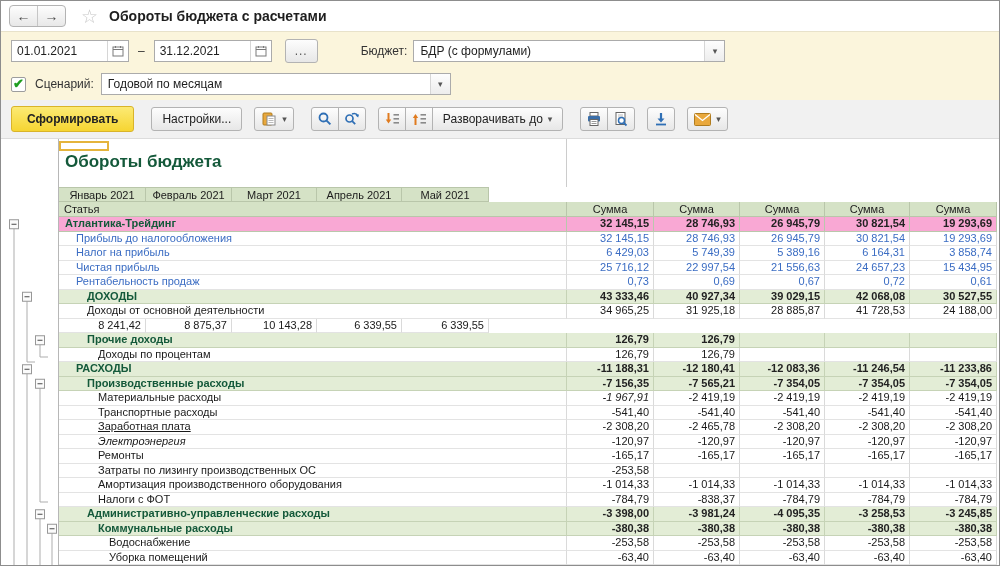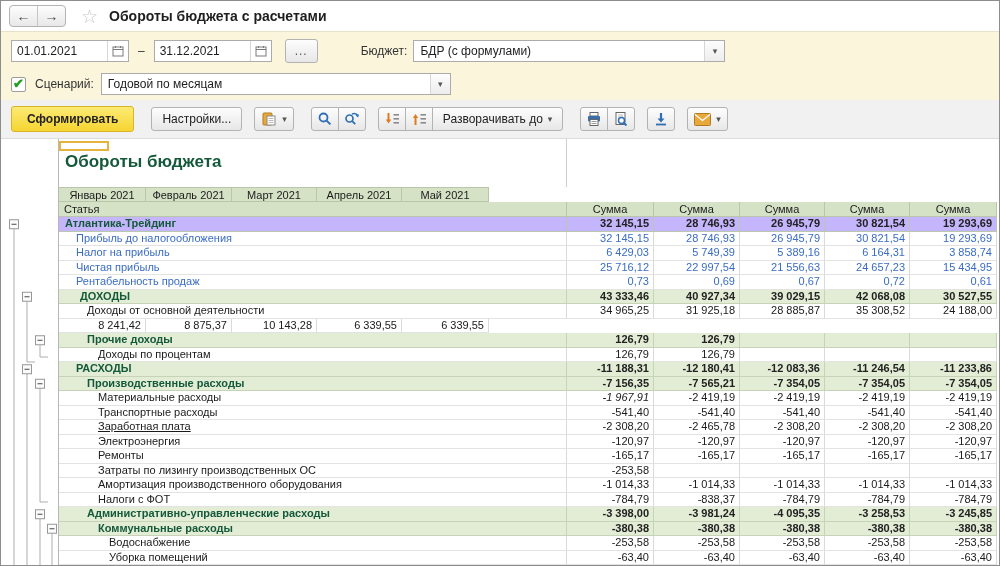--- a/index.html
+++ b/index.html
@@ -77,21 +77,21 @@
   .hlabel{width:508px;padding-left:5px;}
   .hmonth{justify-content:center;}
   .drow{display:flex;height:14.5px;box-sizing:border-box;}
   .dcell{box-sizing:border-box;border-right:1px solid #dadada;border-bottom:1px solid #e3e3e3;
          font-size:11px;line-height:13px;overflow:hidden;white-space:nowrap;color:#1a1a1a;
          display:flex;align-items:center;}
   .dlabel{width:508px;}
   .dval{justify-content:flex-end;padding-right:4px;}
   .grn{background:#e3edd6;}
   .grn.dcell{border-right:1px solid #c6d3b6;border-bottom:1px solid #c6d3b6;}
-  .org-bg{background:#c4b5fd;}
+  .org-bg{background:#f9a8d4;}
   .org-bg.dcell{border-right:1px solid #bac7ac;border-bottom:1px solid #bac7ac;}
   .t-grp{color:#14593a;font-weight:bold;}
   .t-blue{color:#3a6cc3;}
   .v-bold{font-weight:bold;color:#222;}
 </style>
 </head>
 <body>
 
 <div class="win">
 
@@ -329,33 +329,33 @@
           </div>
           <div class="drow">
             <div class="dcell dlabel t-blue" style="padding-left: 17px;">Рентабельность продаж</div>
             <div class="dcell dval t-blue" style="width: 87px; text-align: center;">0,73</div>
             <div class="dcell dval t-blue" style="width: 86px;">0,69</div>
             <div class="dcell dval t-blue" style="width: 85px;">0,67</div>
             <div class="dcell dval t-blue" style="width: 85px;">0,72</div>
             <div class="dcell dval t-blue" style="width: 87px;">0,61</div>
           </div>
           <div class="drow">
-            <div class="dcell dlabel grn t-grp" style="padding-left: 21px;">ДОХОДЫ</div>
+            <div class="dcell dlabel grn t-grp" style="padding-left: 28px;">ДОХОДЫ</div>
             <div class="dcell dval grn v-bold" style="width: 87px;">43 333,46</div>
             <div class="dcell dval grn v-bold" style="width: 86px;">40 927,34</div>
             <div class="dcell dval grn v-bold" style="width: 85px;">39 029,15</div>
             <div class="dcell dval grn v-bold" style="width: 85px;">42 068,08</div>
             <div class="dcell dval grn v-bold" style="width: 87px;">30 527,55</div>
           </div>
           <div class="drow">
             <div class="dcell dlabel" style="padding-left: 28px;">Доходы от основной деятельности</div>
             <div class="dcell dval" style="width: 87px;">34 965,25</div>
             <div class="dcell dval" style="width: 86px;">31 925,18</div>
             <div class="dcell dval" style="width: 85px;">28 885,87</div>
-            <div class="dcell dval" style="width: 85px;">35 308,52</div>
+            <div class="dcell dval" style="width: 85px;">41 728,53</div>
             <div class="dcell dval" style="width: 87px;">24 188,00</div>
           </div>
           <div class="drow">
             <div class="dcell dval" style="width: 87px;">8 241,42</div>
             <div class="dcell dval" style="width: 86px;">8 875,37</div>
             <div class="dcell dval" style="width: 85px;">10 143,28</div>
             <div class="dcell dval" style="width: 85px;">6 339,55</div>
             <div class="dcell dval" style="width: 87px;">6 339,55</div>
           </div>
           <div class="drow">
@@ -408,21 +408,21 @@
           </div>
           <div class="drow">
             <div class="dcell dlabel" style="padding-left: 39px; text-decoration: underline;">Заработная плата</div>
             <div class="dcell dval" style="width: 87px;">-2 308,20</div>
             <div class="dcell dval" style="width: 86px;">-2 465,78</div>
             <div class="dcell dval" style="width: 85px;">-2 308,20</div>
             <div class="dcell dval" style="width: 85px;">-2 308,20</div>
             <div class="dcell dval" style="width: 87px;">-2 308,20</div>
           </div>
           <div class="drow">
-            <div class="dcell dlabel" style="padding-left: 39px;">Электроэнергия</div>
+            <div class="dcell dlabel" style="padding-left: 39px; font-style: italic;">Электроэнергия</div>
             <div class="dcell dval" style="width: 87px;">-120,97</div>
             <div class="dcell dval" style="width: 86px;">-120,97</div>
             <div class="dcell dval" style="width: 85px;">-120,97</div>
             <div class="dcell dval" style="width: 85px;">-120,97</div>
             <div class="dcell dval" style="width: 87px;">-120,97</div>
           </div>
           <div class="drow">
             <div class="dcell dlabel" style="padding-left: 39px;">Ремонты</div>
             <div class="dcell dval" style="width: 87px;">-165,17</div>
             <div class="dcell dval" style="width: 86px;">-165,17</div>

